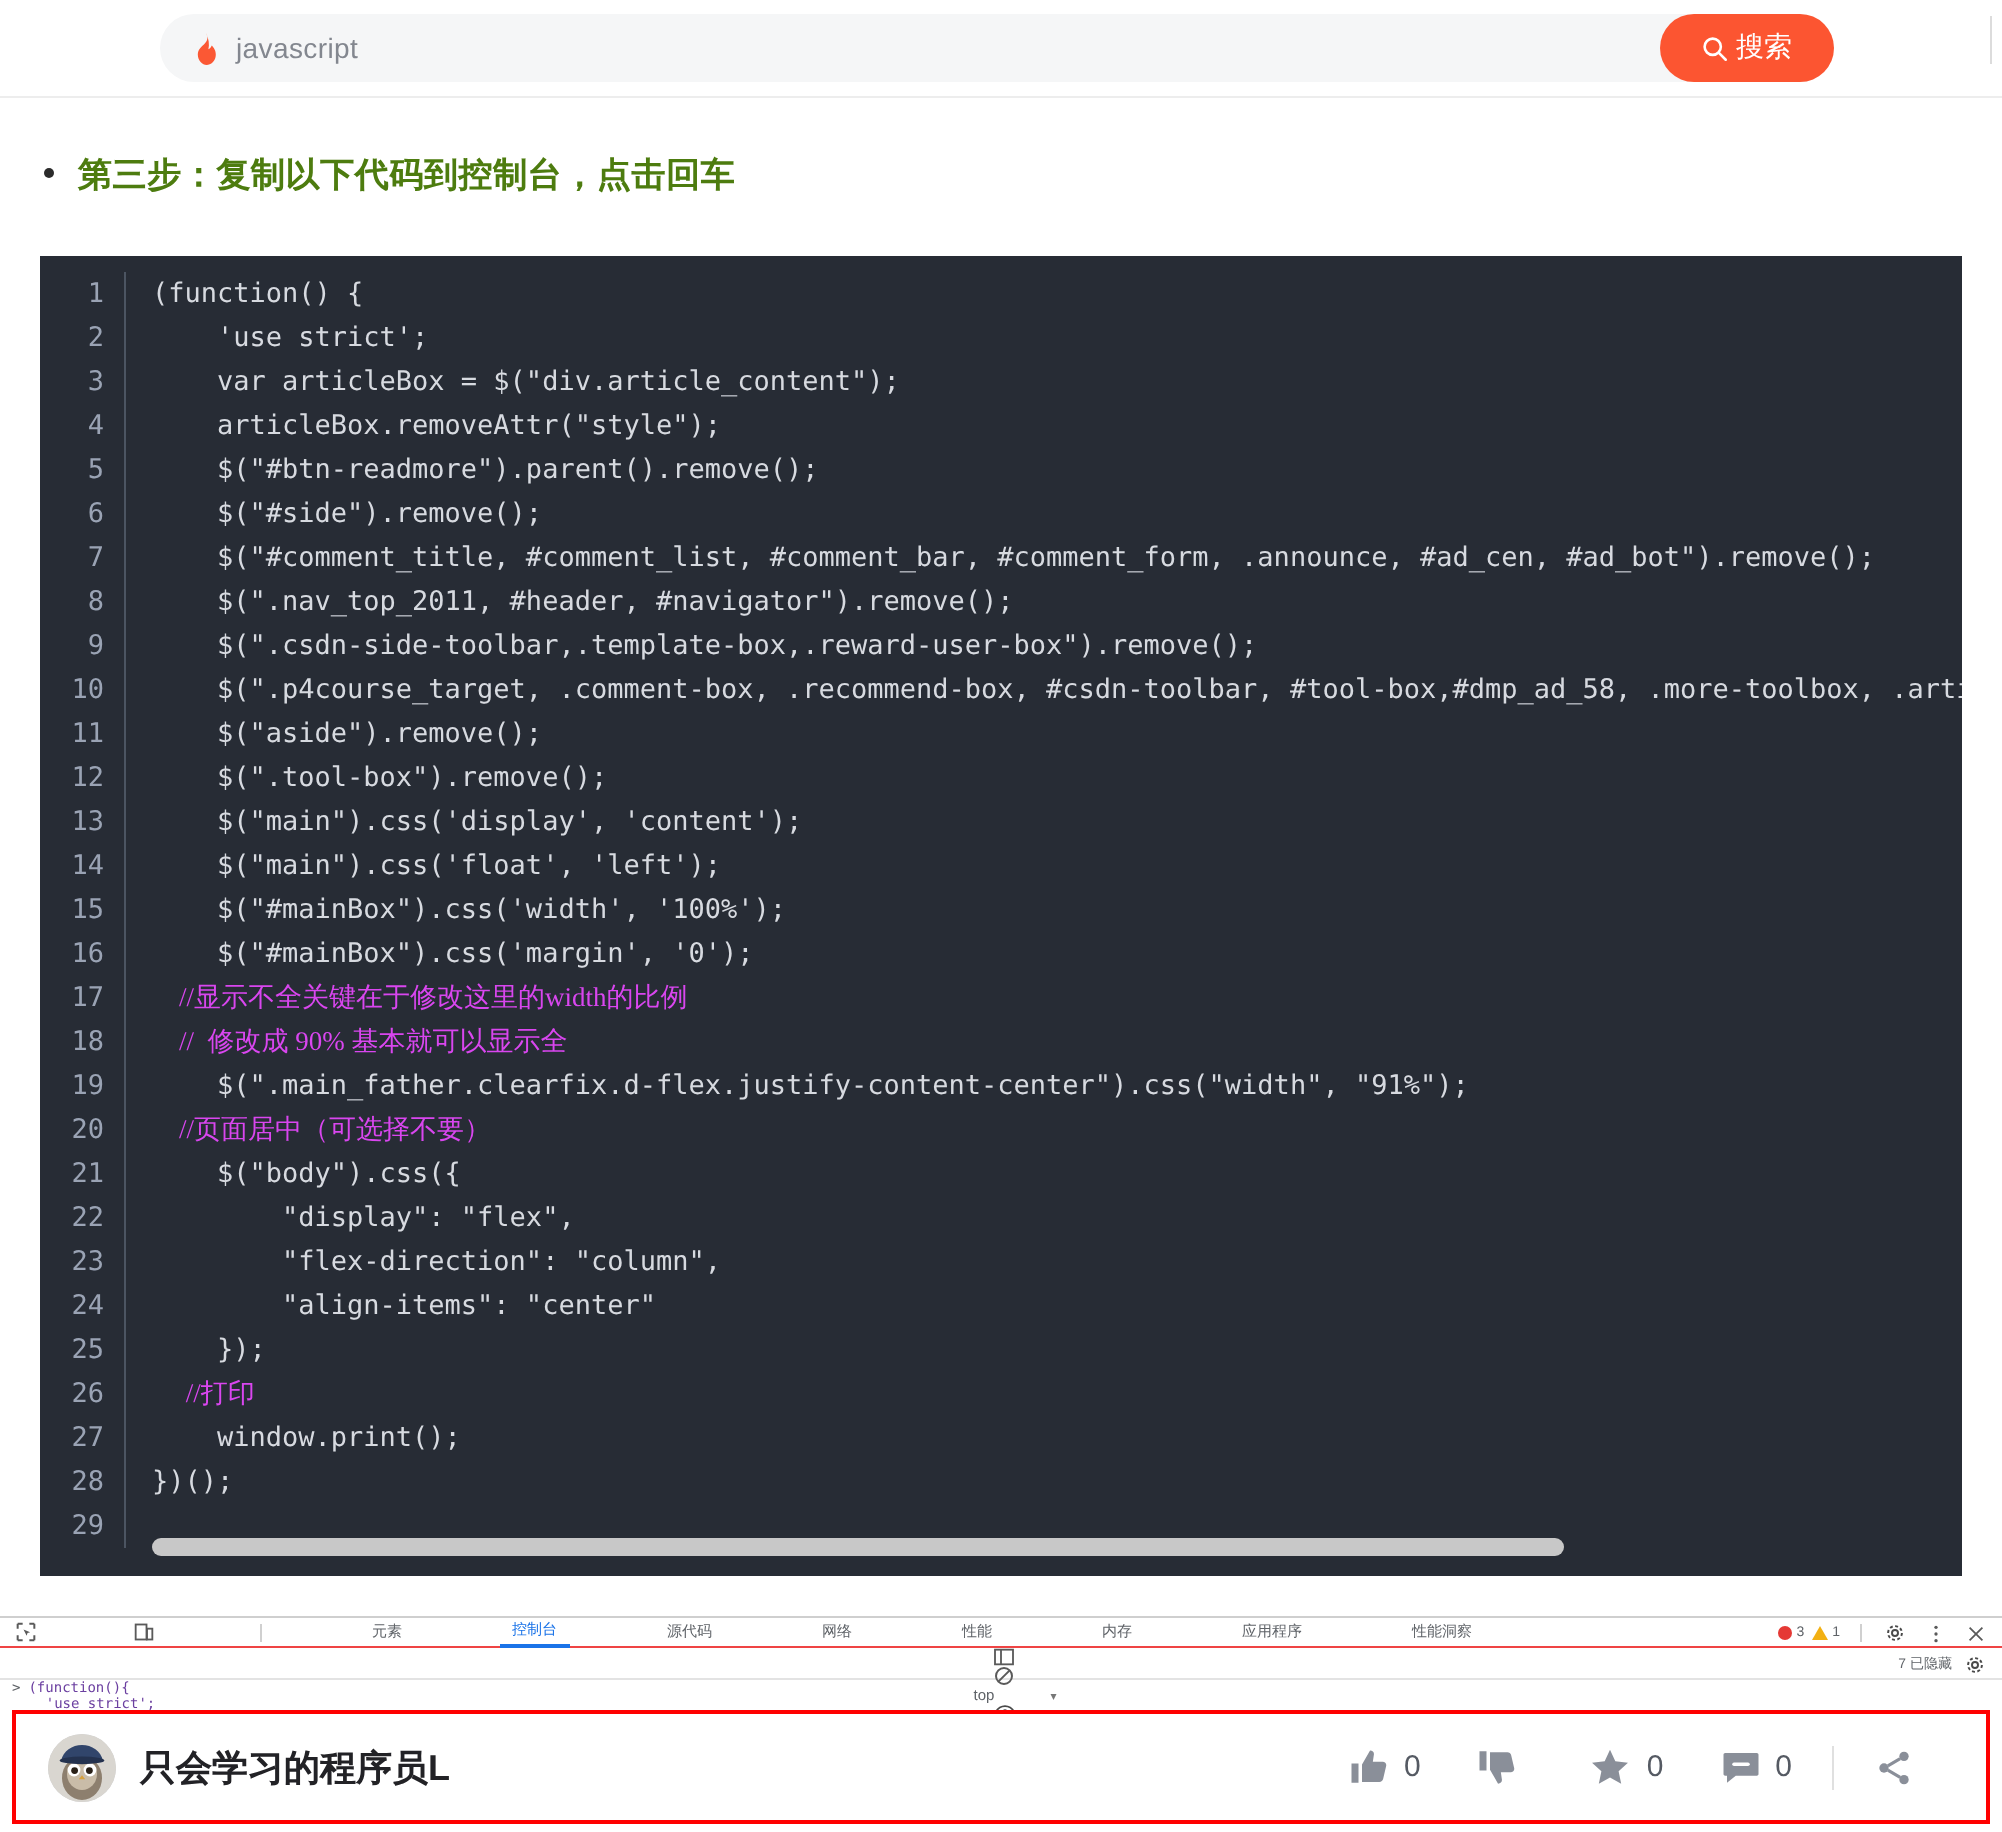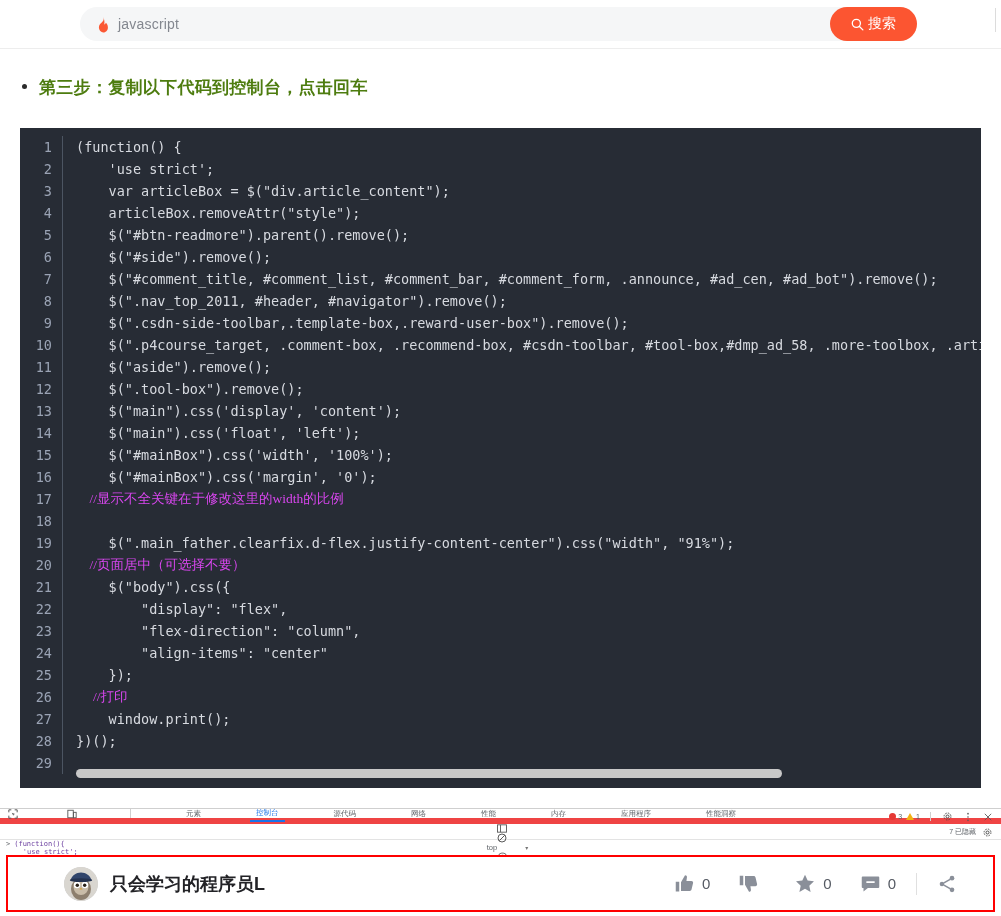--- a/index.html
+++ b/index.html
@@ -120,21 +120,21 @@
     position: absolute; left: 0; top: 808px;
     width: 1001px; height: 48px;
     background: #ffffff;
     border-top: 1px solid #cfcfcf;
     font-family: "Liberation Sans", sans-serif;
   }
   .dt-tabbar {
     position: relative;
     height: 15px;
     display: flex; align-items: center;
-    border-bottom: 6px solid #ef4444;
+    border-bottom: 1px solid #ef4444;
     padding-left: 6px;
     gap: 43px;
   }
   .dt-icon-btn {
     width: 13px; height: 12px;
     margin-right: 3px;
     display: inline-flex; align-items: center; justify-content: center;
     color: #5a5a5a;
   }
   .dt-vsep { width: 1px; height: 9px; background: #d0d0d0; margin: 0 6px; }
@@ -204,21 +204,21 @@
   }
   .dt-console .caret { color: #5f6368; margin-right: 4px; }
   .console-line { line-height: 8px; white-space: pre; }
 
   
   .bottom-bar {
     position: absolute; left: 6px; top: 855px;
     width: 989px; height: 57px;
     background: #ffffff;
     border: 2px solid #ff0000;
-    display: flex; align-items: center; padding-left: 40px;
+    display: flex; align-items: center;
   }
   .avatar {
     margin-left: 16px;
     width: 34px; height: 34px;
     border-radius: 50%;
     overflow: hidden;
     background: #cfcfcf;
     flex: 0 0 34px;
     position: relative;
   }
@@ -275,21 +275,21 @@
       <div class="code-row"><span class="ln">8</span><span class="gutter-sep"></span><span class="code-text">    $(".nav_top_2011, #header, #navigator").remove();</span></div>
       <div class="code-row"><span class="ln">9</span><span class="gutter-sep"></span><span class="code-text">    $(".csdn-side-toolbar,.template-box,.reward-user-box").remove();</span></div>
       <div class="code-row"><span class="ln">10</span><span class="gutter-sep"></span><span class="code-text">    $(".p4course_target, .comment-box, .recommend-box, #csdn-toolbar, #tool-box,#dmp_ad_58, .more-toolbox, .article-i</span></div>
       <div class="code-row"><span class="ln">11</span><span class="gutter-sep"></span><span class="code-text">    $("aside").remove();</span></div>
       <div class="code-row"><span class="ln">12</span><span class="gutter-sep"></span><span class="code-text">    $(".tool-box").remove();</span></div>
       <div class="code-row"><span class="ln">13</span><span class="gutter-sep"></span><span class="code-text">    $("main").css('display', 'content');</span></div>
       <div class="code-row"><span class="ln">14</span><span class="gutter-sep"></span><span class="code-text">    $("main").css('float', 'left');</span></div>
       <div class="code-row"><span class="ln">15</span><span class="gutter-sep"></span><span class="code-text">    $("#mainBox").css('width', '100%');</span></div>
       <div class="code-row"><span class="ln">16</span><span class="gutter-sep"></span><span class="code-text">    $("#mainBox").css('margin', '0');</span></div>
       <div class="code-row"><span class="ln">17</span><span class="gutter-sep"></span><span class="code-text comment">    //显示不全关键在于修改这里的width的比例</span></div>
-      <div class="code-row"><span class="ln">18</span><span class="gutter-sep"></span></div>
+      <div class="code-row"><span class="ln">18</span><span class="gutter-sep"></span><span class="code-text comment">    //  修改成 90% 基本就可以显示全</span></div>
       <div class="code-row"><span class="ln">19</span><span class="gutter-sep"></span><span class="code-text">    $(".main_father.clearfix.d-flex.justify-content-center").css("width", "91%");</span></div>
       <div class="code-row"><span class="ln">20</span><span class="gutter-sep"></span><span class="code-text comment">    //页面居中（可选择不要）</span></div>
       <div class="code-row"><span class="ln">21</span><span class="gutter-sep"></span><span class="code-text">    $("body").css({</span></div>
       <div class="code-row"><span class="ln">22</span><span class="gutter-sep"></span><span class="code-text">        "display": "flex",</span></div>
       <div class="code-row"><span class="ln">23</span><span class="gutter-sep"></span><span class="code-text">        "flex-direction": "column",</span></div>
       <div class="code-row"><span class="ln">24</span><span class="gutter-sep"></span><span class="code-text">        "align-items": "center"</span></div>
       <div class="code-row"><span class="ln">25</span><span class="gutter-sep"></span><span class="code-text">    });</span></div>
       <div class="code-row"><span class="ln">26</span><span class="gutter-sep"></span><span class="code-text comment">     //打印</span></div>
       <div class="code-row"><span class="ln">27</span><span class="gutter-sep"></span><span class="code-text">    window.print();</span></div>
       <div class="code-row"><span class="ln">28</span><span class="gutter-sep"></span><span class="code-text">})();</span></div>

